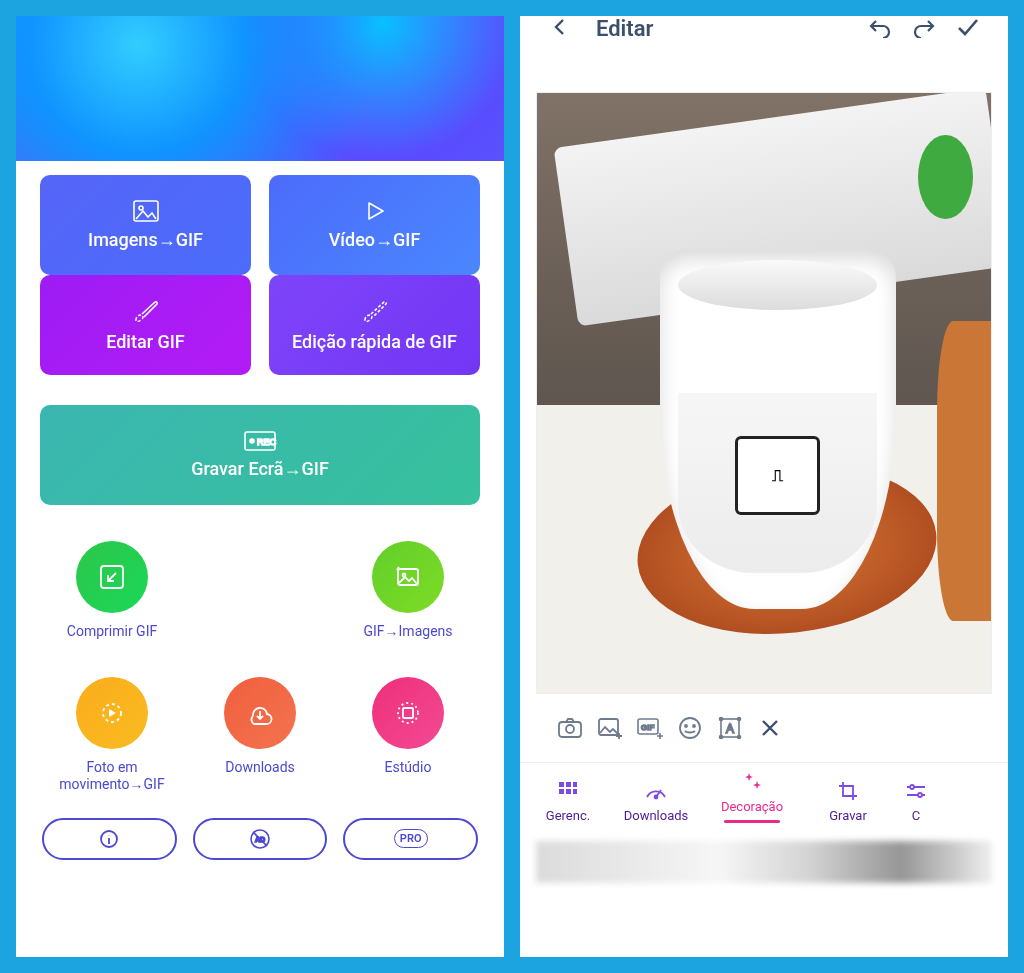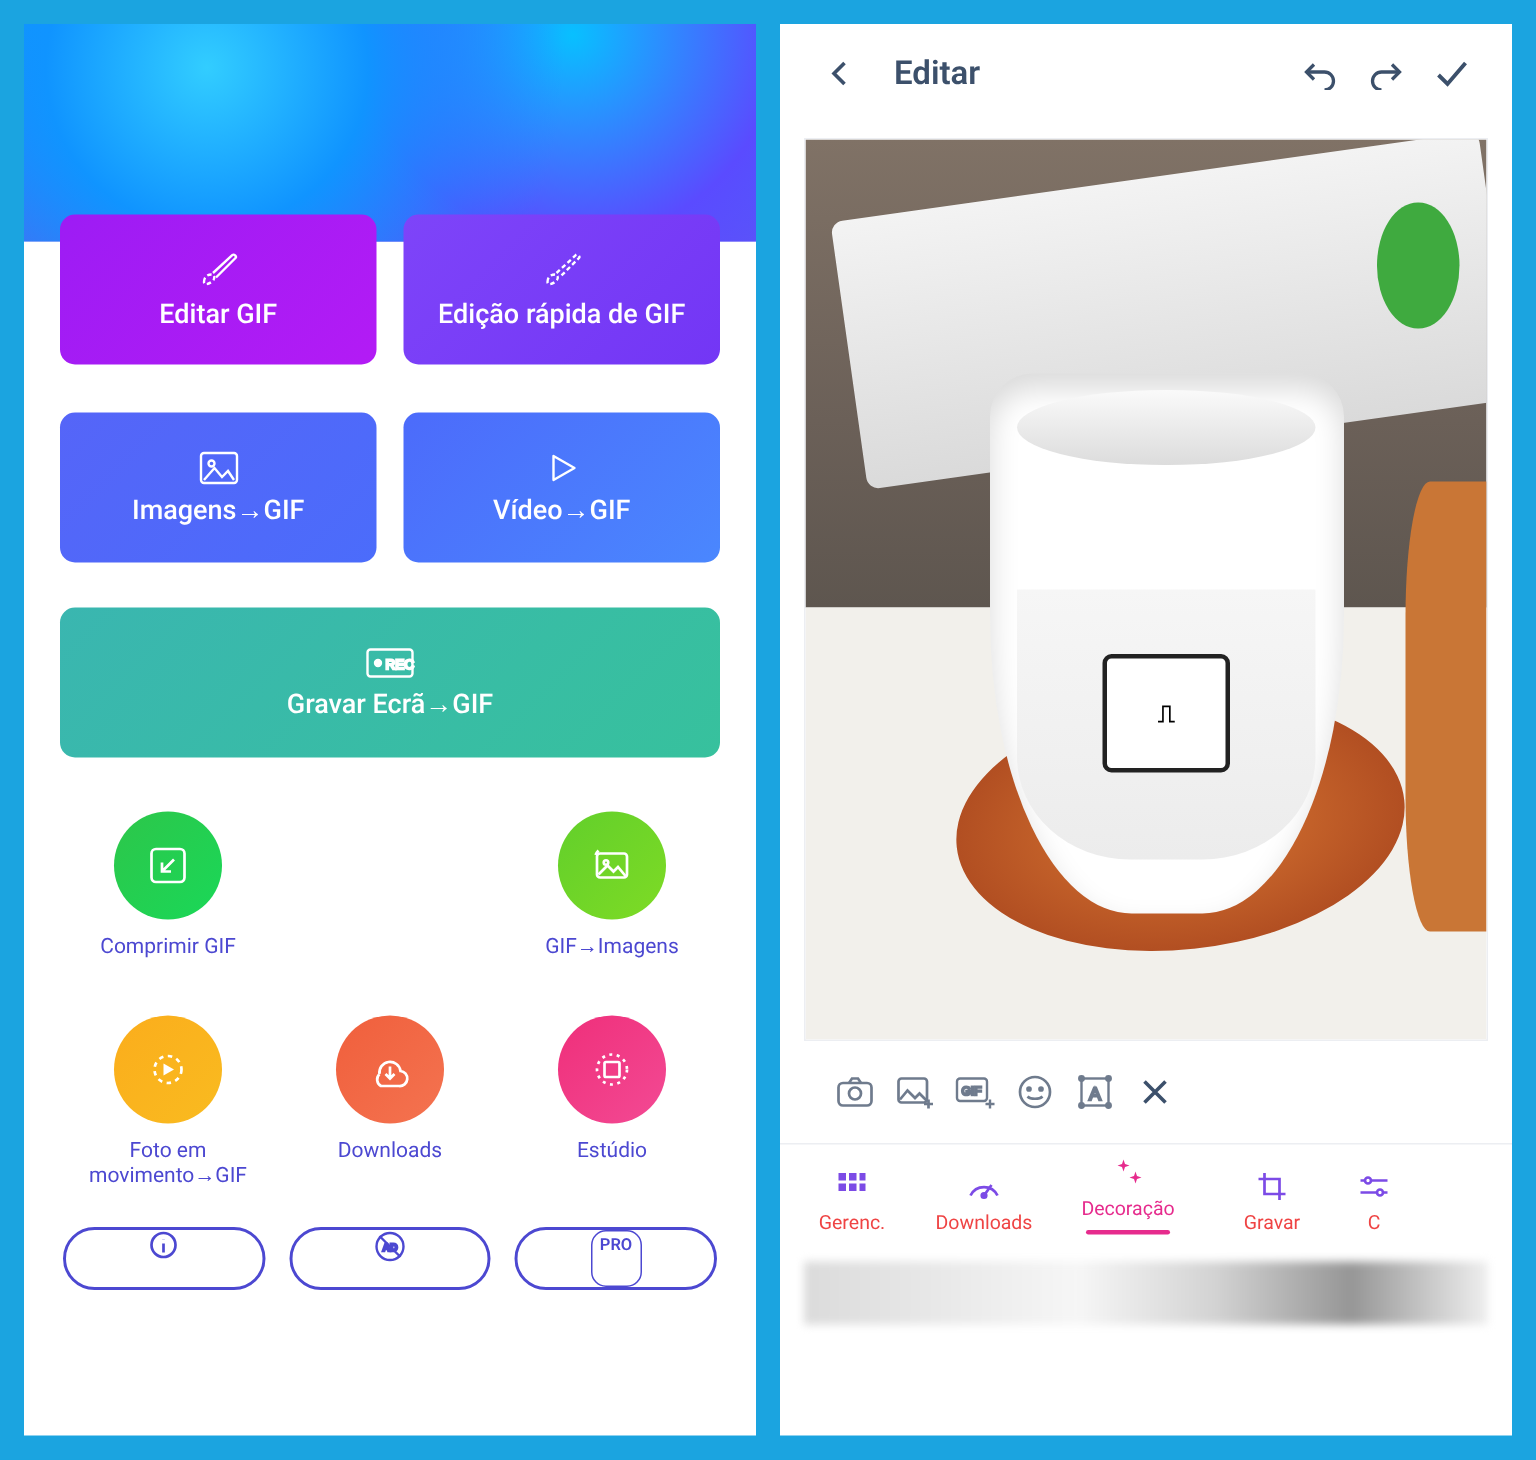--- a/index.html
+++ b/index.html
@@ -58,25 +58,25 @@
   .cgreen { background: linear-gradient(135deg,#14b59c,#10c9a9); }
   .cgreen2{ background: linear-gradient(135deg,#2dc64a,#1ad858); }
   .cgreen3{ background: linear-gradient(135deg,#62cf2b,#7edb25); }
   .corange{ background: linear-gradient(135deg,#fbad1c,#f9bb20); }
   .cred   { background: linear-gradient(135deg,#f05f3c,#f47350); }
   .cpink  { background: linear-gradient(135deg,#ef2f7a,#f34a94); }
   .clabel { color:#4c48d1; font-size:14px; text-align:center; line-height:1.25; }
   .pills-row { display:flex; gap:16px; margin-top:24px; padding:0 2px; }
   .pill {
     flex:1; height:42px; border:2px solid #4c48d1; border-radius:22px;
-    display:flex; justify-content:center; color:#4c48d1; font-weight:600; font-size:12px;
+    display:flex; align-items:center; justify-content:center; color:#4c48d1; font-weight:600; font-size:12px;
   }
   
   .phone-right .topbar {
-    display:flex; align-items:center; height:66px; padding:0 18px; color:#2b3a4a;
+    display:flex; align-items:flex-start; height:66px; padding:0 18px; color:#2b3a4a;
   }
   .topbar .title { font-size:22px; font-weight:600; color:#3c506b; margin-left:14px; flex:1; }
   .topbar .icon-btn { width:44px; display:flex; justify-content:center; color:#3c506b; }
   .preview {
     margin: 10px 16px 0; position: relative; background:#fff;
     border:1px solid #eceef2;
   }
   .preview-img { width:100%; height:600px; position:relative; overflow:hidden; }
   .desk { position:absolute; inset:0; }
   .desk .kbd { position:absolute; top:4%; left:6%; right:-2%; height:30%;
@@ -96,67 +96,67 @@
     background:#fff; border:3px solid #222; border-radius:6px; display:flex; align-items:center; justify-content:center; font-weight:700;}
   .desk .wall { position:absolute; top:0; left:0; right:0; height:52%;
     background:linear-gradient(180deg,#807266,#6b6058 60%,#5e564f); }
   .desk .blob-green { position:absolute; top:7%; right:4%; width:12%; height:14%; background:#3faa3f; border-radius:50%; }
   .desk .blob-org { position:absolute; top:38%; right:0; width:12%; height:50%; background:#c97636; border-radius:30% 0 0 30%; }
   .tool-row {
     display:flex; align-items:center; padding:22px 30px; color:#6f7b8d;
   }
   .tool-row .t { width:40px; display:flex; justify-content:center; }
   .tabbar { display:flex; align-items:flex-end; padding:6px 8px 18px; border-top:1px solid #eceef2; }
-  .tab { flex:0 0 96px; display:flex; flex-direction:column; align-items:center; color:#ef4444; font-size:13px; }
+  .tab { flex:0 0 96px; display:flex; flex-direction:column; align-items:center; color:#4c1d95; font-size:13px; }
   .tab.active { color:#e62b8d; }
   .tab .ticon { height:26px; display:flex; align-items:center; }
   .tab.active .underline { width:56px; height:3px; background:#e62b8d; margin-top:6px; border-radius:2px; }
   .tab .lbl { margin-top:4px; }
   .tab.small { flex:0 0 80px; }
   .tab.cut { flex:0 0 40px; overflow:hidden; }
   .blurbar { height:42px; margin:0 16px 0; background:linear-gradient(90deg,#dbdbdb,#f6f6f6 40%,#d3d3d3 60%,#969696 80%,#efefef); filter:blur(3px); }
 </style>
 </head>
 <body>
 
 <div class="phone phone-left">
   <div class="hero"></div>
   <div class="content">
 
-    <div class="row">
-      <div class="large-btn magenta">
-        <svg width="30" height="26" viewBox="0 0 30 26" fill="none" stroke="#fff" stroke-width="1.6">
-          <path d="M5 21c0-4 3-5 5-5s3 3 0 5-5 2-5 0z" stroke-dasharray="3 2"></path>
-          <path d="M11 15L24 3c1-1 3 1 2 2L13 18"></path>
-        </svg>
-        <span>Editar GIF</span>
-      </div>
-      <div class="large-btn violet">
-        <svg width="30" height="26" viewBox="0 0 30 26" fill="none" stroke="#fff" stroke-width="1.6" stroke-dasharray="3 2">
-          <path d="M5 21c0-4 3-5 5-5s3 3 0 5-5 2-5 0z"></path>
-          <path d="M11 15L24 3c1-1 3 1 2 2L13 18"></path>
-        </svg>
-        <span>Edição rápida de GIF</span>
-      </div>
-    </div>
-
     <div class="row row2">
       <div class="large-btn blue1">
         <svg width="28" height="24" viewBox="0 0 28 24" fill="none" stroke="#fff" stroke-width="1.6">
           <rect x="2" y="2" width="24" height="20" rx="2"></rect>
             <circle cx="9" cy="9" r="2"></circle>
             <path d="M4 20l7-8 5 6 4-4 4 6"></path>
         </svg>
         <span>Imagens→GIF</span>
       </div>
       <div class="large-btn blue2">
         <svg width="28" height="24" viewBox="0 0 28 24" fill="none" stroke="#fff" stroke-width="1.6">
           <path d="M8 4l14 8-14 8V4z" stroke-linejoin="round"></path>
         </svg>
         <span>Vídeo→GIF</span>
+      </div>
+    </div>
+
+    <div class="row">
+      <div class="large-btn magenta">
+        <svg width="30" height="26" viewBox="0 0 30 26" fill="none" stroke="#fff" stroke-width="1.6">
+          <path d="M5 21c0-4 3-5 5-5s3 3 0 5-5 2-5 0z" stroke-dasharray="3 2"></path>
+          <path d="M11 15L24 3c1-1 3 1 2 2L13 18"></path>
+        </svg>
+        <span>Editar GIF</span>
+      </div>
+      <div class="large-btn violet">
+        <svg width="30" height="26" viewBox="0 0 30 26" fill="none" stroke="#fff" stroke-width="1.6" stroke-dasharray="3 2">
+          <path d="M5 21c0-4 3-5 5-5s3 3 0 5-5 2-5 0z"></path>
+          <path d="M11 15L24 3c1-1 3 1 2 2L13 18"></path>
+        </svg>
+        <span>Edição rápida de GIF</span>
       </div>
     </div>
 
     <div class="row row3">
       <div class="large-btn teal2">
         <svg width="34" height="22" viewBox="0 0 34 22" fill="none" stroke="#fff" stroke-width="1.6">
           <rect x="2" y="2" width="30" height="18" rx="2"></rect>
             <circle cx="9" cy="11" r="2" fill="#fff"></circle>
             <text x="14" y="15" font-size="9" fill="#fff" font-family="Arial">REC</text>
         </svg>

